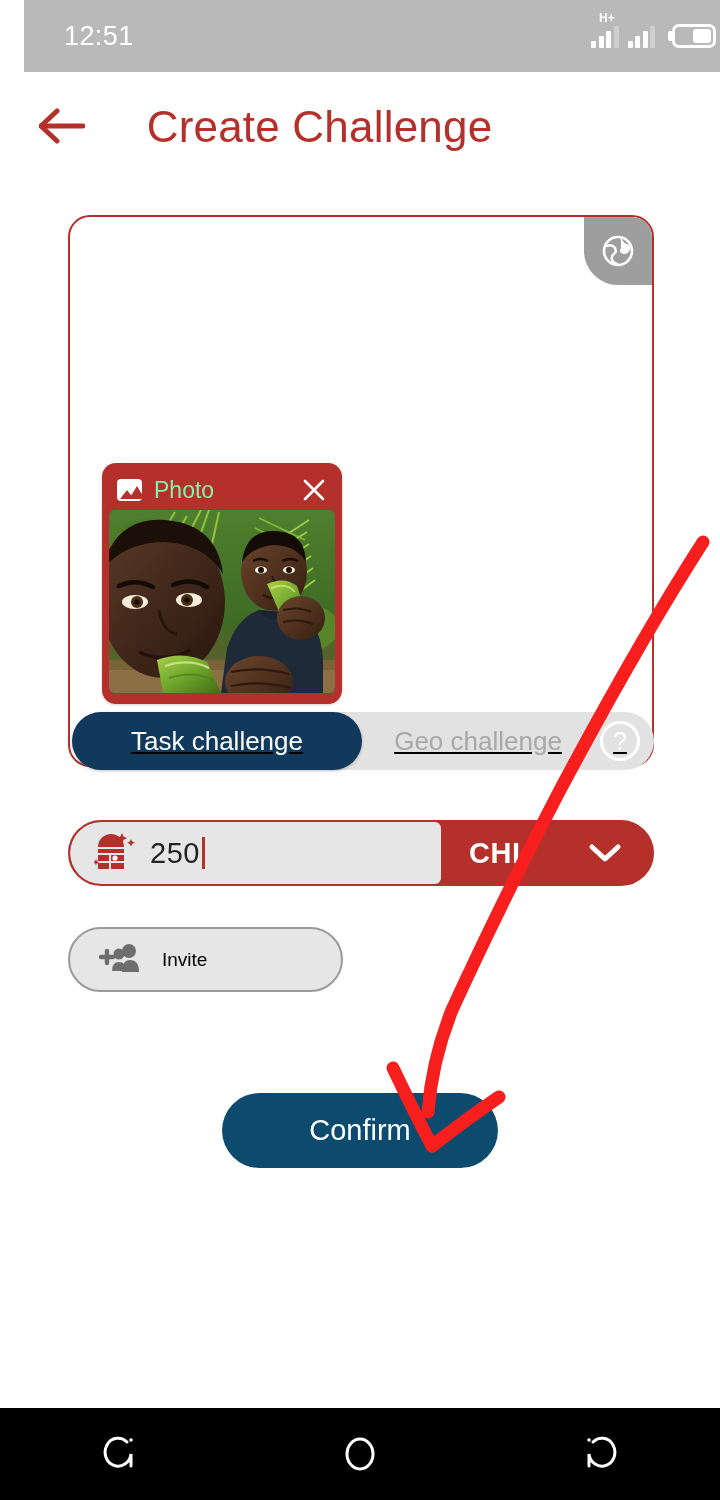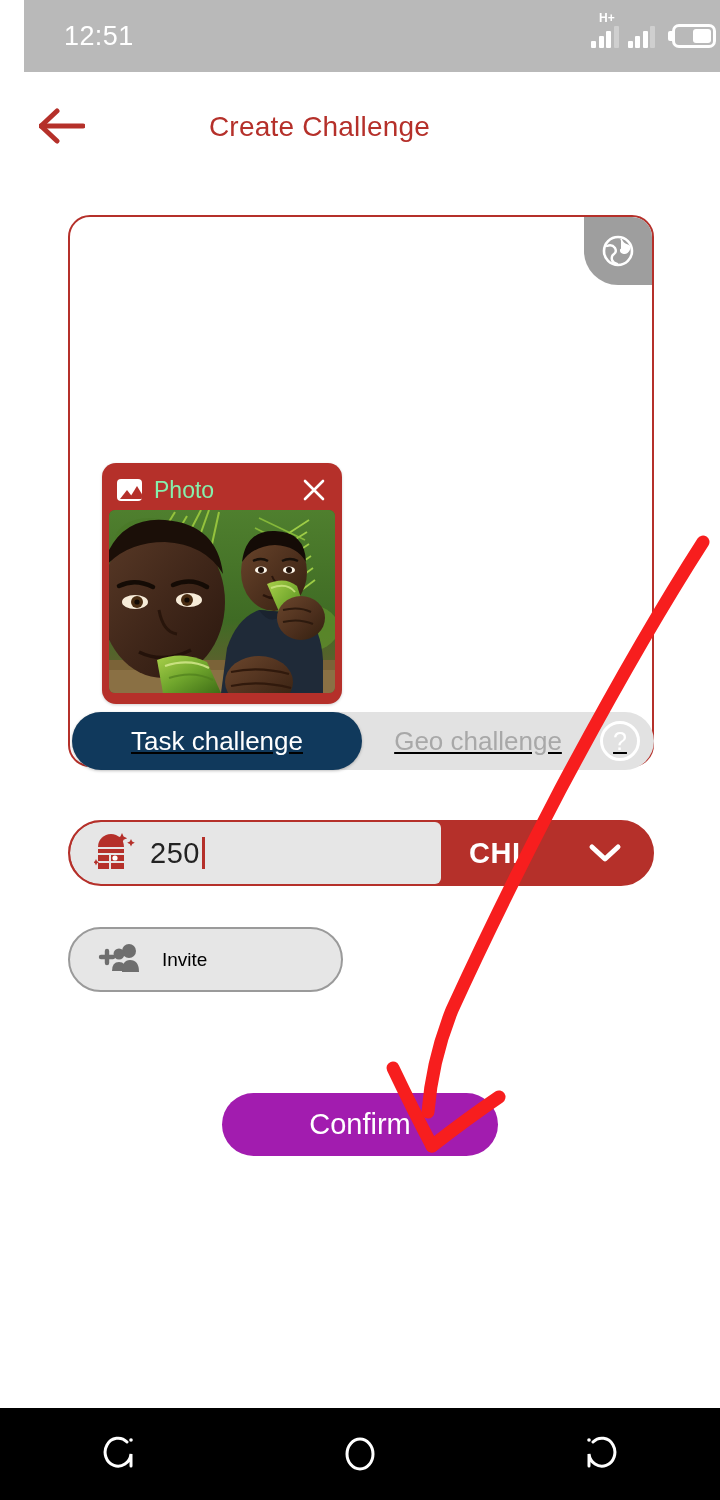--- a/index.html
+++ b/index.html
@@ -102,21 +102,21 @@
     cursor: pointer;
   }
   #page-title {
     position: absolute;
     left: 0; top: 0;
     width: 639px;
     height: 110px;
     display: flex;
     align-items: center;
     justify-content: center;
-    font-size: 28px;
+    font-size: 44px;
     color: #b5302a;
     letter-spacing: 0.2px;
   }
 
   
   #challenge-card {
     position: absolute;
     left: 68px; top: 215px;
     width: 586px; height: 552px;
     border: 2px solid #b5302a;
@@ -327,22 +327,22 @@
   #invite-label {
     font-size: 19px;
     color: #000000;
     margin-left: 16px;
   }
 
   
   #confirm-button {
     position: absolute;
     left: 222px; top: 1093px;
-    width: 276px; height: 63px;
-    background: #a21caf;
+    width: 276px; height: 75px;
+    background: #0c4a6e;
     border-radius: 38px;
     display: flex;
     align-items: center;
     justify-content: center;
     color: #ffffff;
     font-size: 29px;
     cursor: pointer;
   }
 
   

